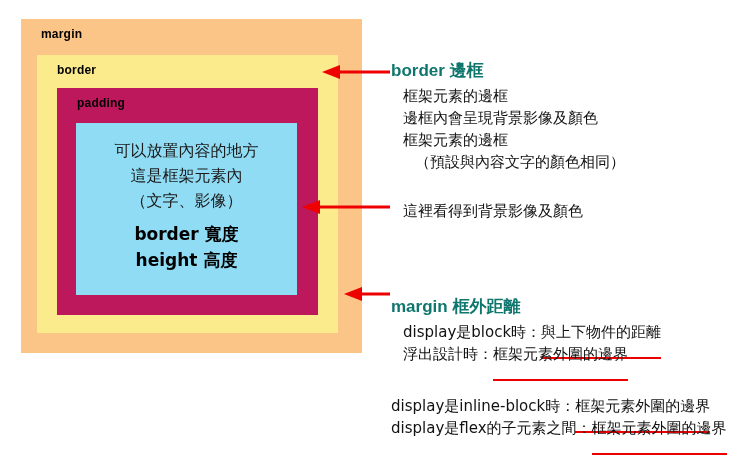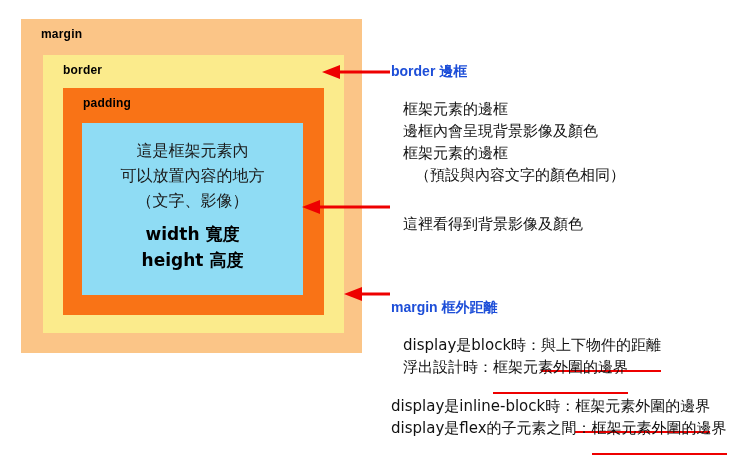--- a/index.html
+++ b/index.html
@@ -39,31 +39,31 @@
   }
 
   #margin-layer {
     left: 0; top: 0;
     width: 341px; height: 334px;
     background: #fbc587;
   }
   #margin-label { left: 20px; top: 8px; }
 
   #border-layer {
-    left: 22px; top: 36px;
+    left: 16px; top: 36px;
     width: 301px; height: 278px;
     background: #fbeb8c;
     padding-left: 24px;
   }
   #border-label { left: 20px; top: 8px; }
 
   #padding-layer {
     left: 20px; top: 33px;
     width: 261px; height: 227px;
-    background: #f97316;
+    background: #be185d;
   }
   #padding-label { left: 20px; top: 8px; }
 
   #content-layer {
     left: 19px; top: 35px;
     width: 221px; height: 172px;
     background: #8fdcf4;
     display: flex;
     flex-direction: column;
     align-items: center;
@@ -92,29 +92,29 @@
     height: 14px;
   }
   .arrow svg { display: block; }
 
   
   .callout {
     position: absolute;
     left: 391px;
   }
   .callout-title {
-    color: #1d4ed8;
+    color: #0f766e;
     font-weight: bold;
-    font-size: 14px;
+    font-size: 17px;
     line-height: 20px;
     white-space: nowrap;
     font-family: "Liberation Sans", "DejaVu Sans", sans-serif;
   }
   .callout-body {
-    margin-top: 17px;
+    margin-top: 4px;
     margin-left: 12px;
   }
   .desc-line {
     font-size: 15px;
     line-height: 22px;
     color: #111111;
     white-space: nowrap;
     font-family: "DejaVu Sans", "Liberation Sans", sans-serif;
   }
   .desc-line .u {
@@ -141,25 +141,25 @@
   <div class="layer" id="margin-layer">
     <div class="layer-label" id="margin-label">margin</div>
 
     <div class="layer" id="border-layer">
       <div class="layer-label" id="border-label">border</div>
 
       <div class="layer" id="padding-layer">
         <div class="layer-label" id="padding-label">padding</div>
 
         <div class="layer" id="content-layer">
+          <div class="content-line">可以放置內容的地方</div>
           <div class="content-line">這是框架元素內</div>
-          <div class="content-line">可以放置內容的地方</div>
           <div class="content-line">（文字、影像）</div>
           <div class="content-spacer"></div>
-          <div class="content-line bold">width 寬度</div>
+          <div class="content-line bold">border 寬度</div>
           <div class="content-line bold">height 高度</div>
         </div>
 
       </div>
     </div>
   </div>
 </div>
 
 <div class="arrow" style="left:322px; top:65px; width:68px;">
   <svg width="68" height="14" viewBox="0 0 68 14">

